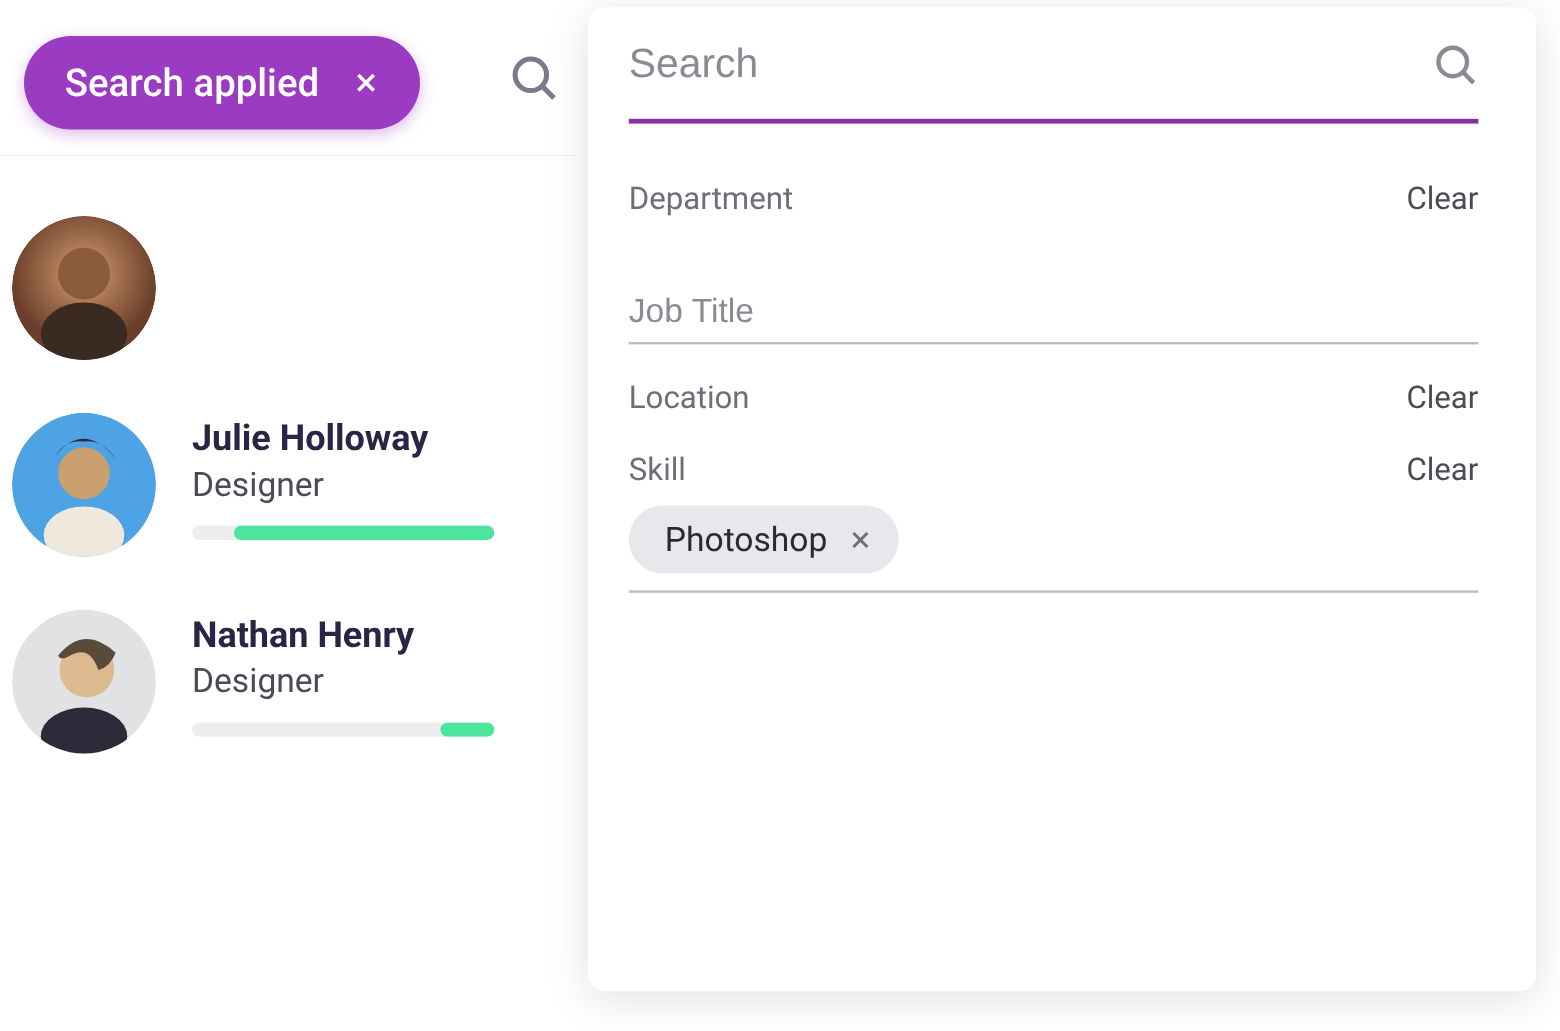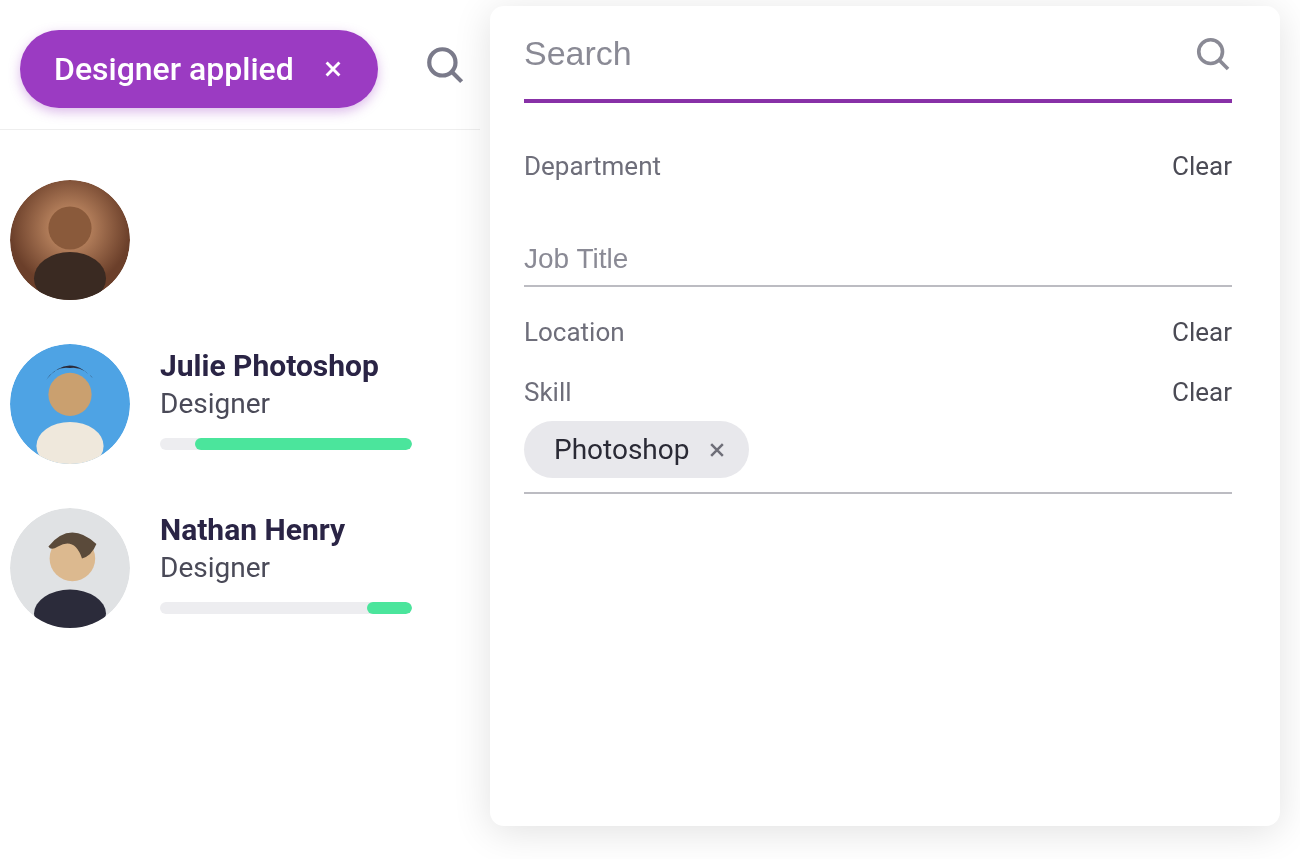--- a/index.html
+++ b/index.html
@@ -182,21 +182,21 @@
   }
 
   .spacer-lg { margin-bottom: 56px; }
 </style>
 </head>
 <body>
 
 <div class="left-col">
   <div class="left-header">
     <div class="filters-chip">
-      <span>Designer applied</span>
+      <span>Search applied</span>
       <svg class="x" viewBox="0 0 24 24">
         <path d="M5 5 L19 19 M19 5 L5 19"></path>
       </svg>
     </div>
     <svg class="header-search" viewBox="0 0 24 24">
       <circle cx="10.5" cy="10.5" r="7.5"></circle>
       <path d="M16 16 L21.5 21.5"></path>
     </svg>
   </div>
 
@@ -217,21 +217,21 @@
     </div>
 
     <div class="person">
       <svg class="avatar" viewBox="0 0 100 100">
         <rect width="100" height="100" rx="50" fill="#4ea3e4"></rect>
         <ellipse cx="50" cy="85" rx="28" ry="20" fill="#efe8dc"></ellipse>
         <circle cx="50" cy="42" r="18" fill="#caa06f"></circle>
         <path d="M30 30 Q50 5 72 32 Q62 18 50 20 Q38 18 30 30" fill="#2b2b3a"></path>
       </svg>
       <div class="person-info">
-        <div class="person-name">Julie Photoshop</div>
+        <div class="person-name">Julie Holloway</div>
         <div class="person-title">Designer</div>
         <div class="bar">
           <div class="bar-fill" style="width:86%"></div>
         </div>
       </div>
     </div>
 
     <div class="person">
       <svg class="avatar" viewBox="0 0 100 100">
         <rect width="100" height="100" rx="50" fill="#e0e2e4"></rect>

